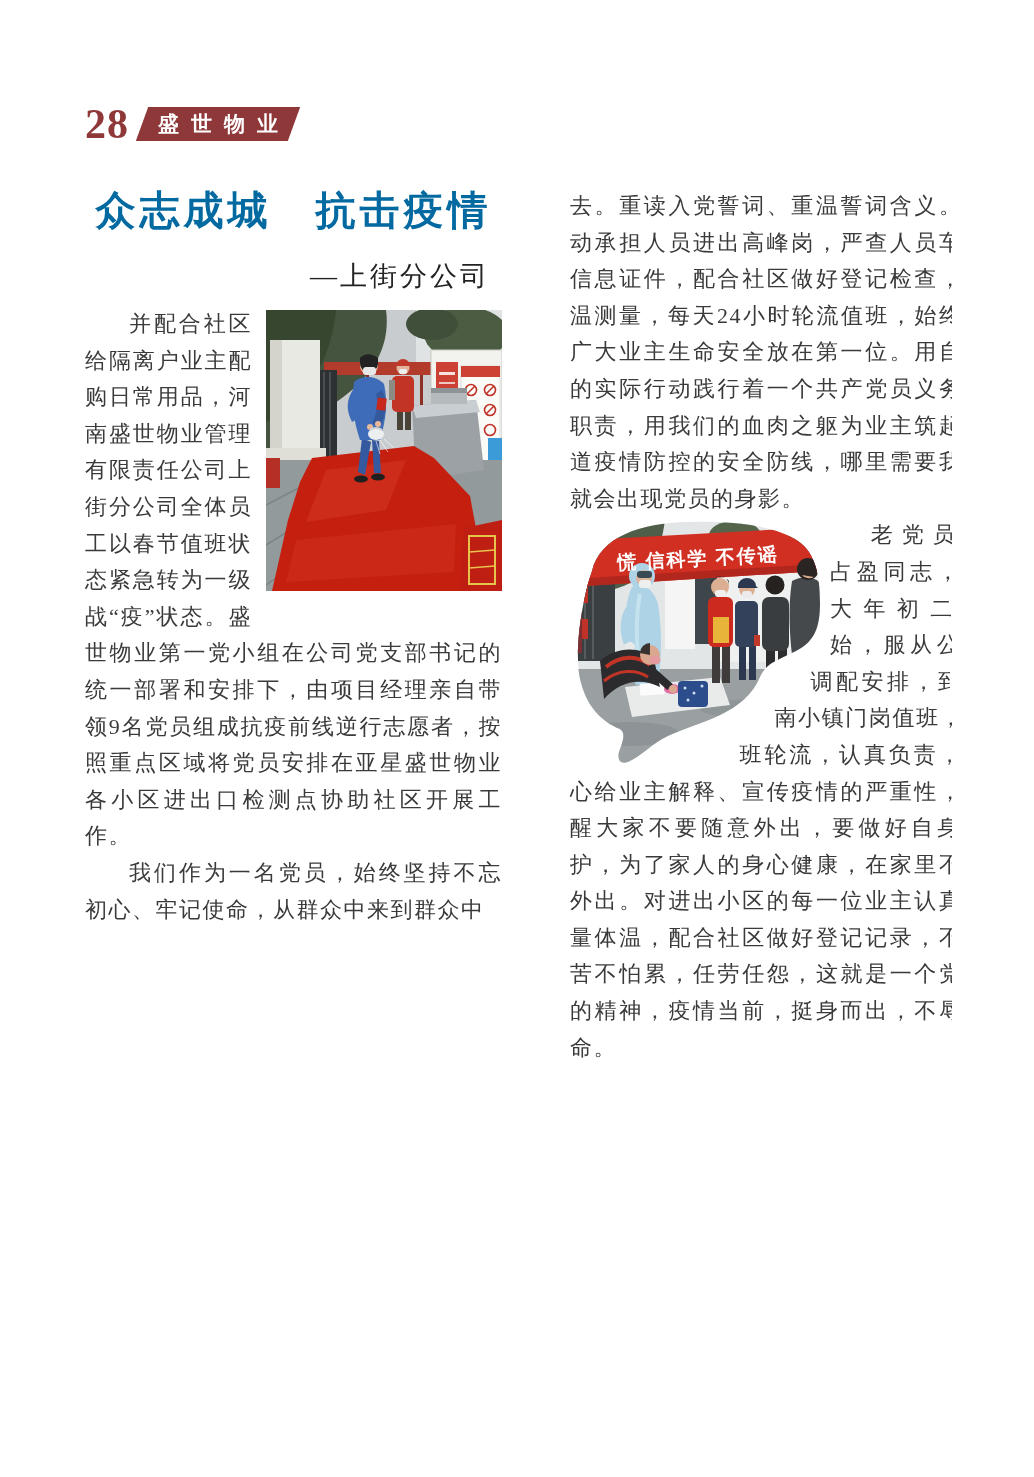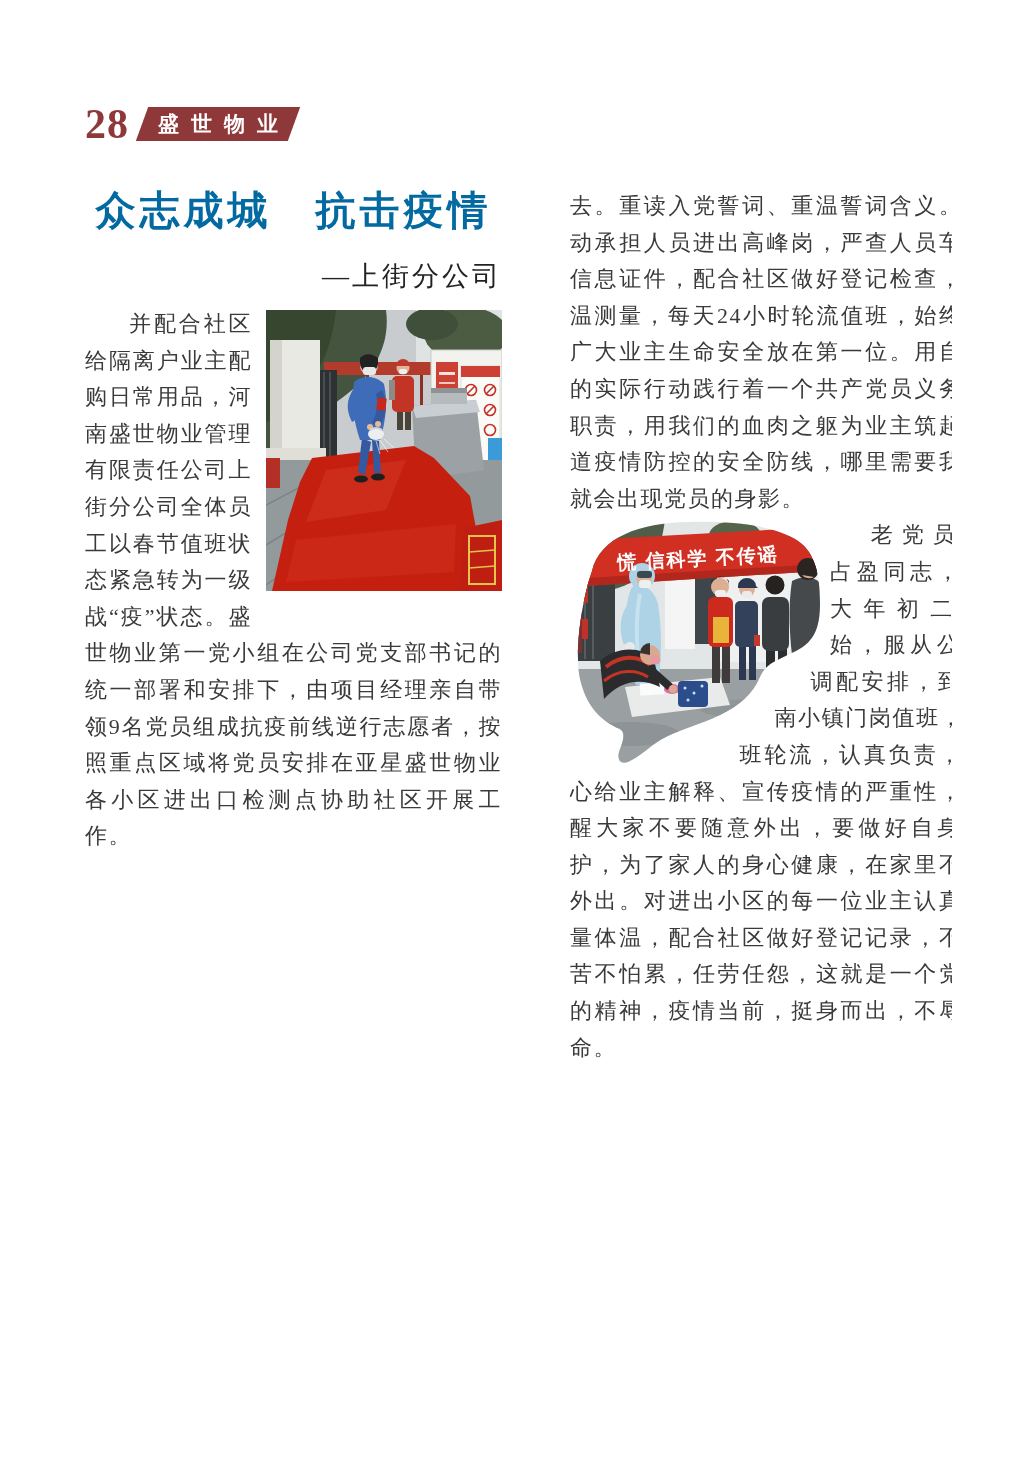--- a/index.html
+++ b/index.html
@@ -11,21 +11,21 @@
   .badge{margin-left:13px;width:152px;height:34px;background:#8f3839;transform:skewX(-20deg);
          display:flex;align-items:center;justify-content:center;}
   .badge span{transform:skewX(20deg);color:#ffffff;font-size:21px;font-weight:bold;
               letter-spacing:12px;text-indent:12px;white-space:nowrap;}
   
   .col{position:absolute;top:188px;width:417px;}
   .col-left{left:85px;}
   .col-right{left:570px;}
   .article-title{margin:0 0 26px 0;text-align:center;color:#0369a1;font-size:40px;line-height:46px;
                  font-weight:600;letter-spacing:4px;white-space:nowrap;}
-  .article-subtitle{margin:0 0 14px 0;text-align:right;font-size:27px;line-height:32px;
+  .article-subtitle{margin:0 12px 14px 0;text-align:right;font-size:27px;line-height:32px;
                     letter-spacing:3px;color:#222;}
   .body-text{font-size:22px;line-height:36.6px;text-align:justify;letter-spacing:1.5px;color:#3a3a3a;}
   .body-text p{margin:0;text-indent:2em;}
   .body-text p.cont{text-indent:0;}
   
   .figure1{float:right;width:236px;height:281px;margin:4px 0 8px 14px;}
   .figure1 svg{display:block;width:236px;height:281px;}
   
   .figure2{float:left;width:250px;height:245px;margin:2px 10px 6px 0;
            shape-outside:polygon(0% 0%, 62% 0%, 86% 5%, 97% 16%, 100% 28%, 100% 50%, 82% 62%, 72% 79%, 54% 92%, 34% 100%, 0% 100%);
@@ -168,20 +168,21 @@
             <path d="M104,120 a8,6 0 0 1 12,0" fill="none" stroke="#cfd4d6" stroke-width="2"></path>
             <g stroke="#ffffff" stroke-width="1" opacity="0.6">
               <line x1="114" y1="130" x2="122" y2="142"></line>
                 <line x1="110" y1="131" x2="114" y2="144"></line>
                 <line x1="118" y1="129" x2="128" y2="138"></line>
             </g>
           </g>
         </svg>
       </figure>
       <p>并配合社区给隔离户业主配购日常用品，河南盛世物业管理有限责任公司上街分公司全体员工以春节值班状态紧急转为一级战“疫”状态。盛世物业第一党小组在公司党支部书记的统一部署和安排下，由项目经理亲自带领9名党员组成抗疫前线逆行志愿者，按照重点区域将党员安排在亚星盛世物业各小区进出口检测点协助社区开展工作。</p>
+      <p>我们作为一名党员，始终坚持不忘初心、牢记使命，从群众中来到群众中</p>
     </div>
   </div>
 
   <div class="col col-right">
     <div class="body-text">
       <p class="cont">去。重读入党誓词、重温誓词含义。主动承担人员进出高峰岗，严查人员车辆信息证件，配合社区做好登记检查，体温测量，每天24小时轮流值班，始终把广大业主生命安全放在第一位。用自己的实际行动践行着一个共产党员义务和职责，用我们的血肉之躯为业主筑起一道疫情防控的安全防线，哪里需要我们就会出现党员的身影。</p>
 
       <figure class="figure2">
         <svg viewBox="0 0 250 245">
           <defs>

